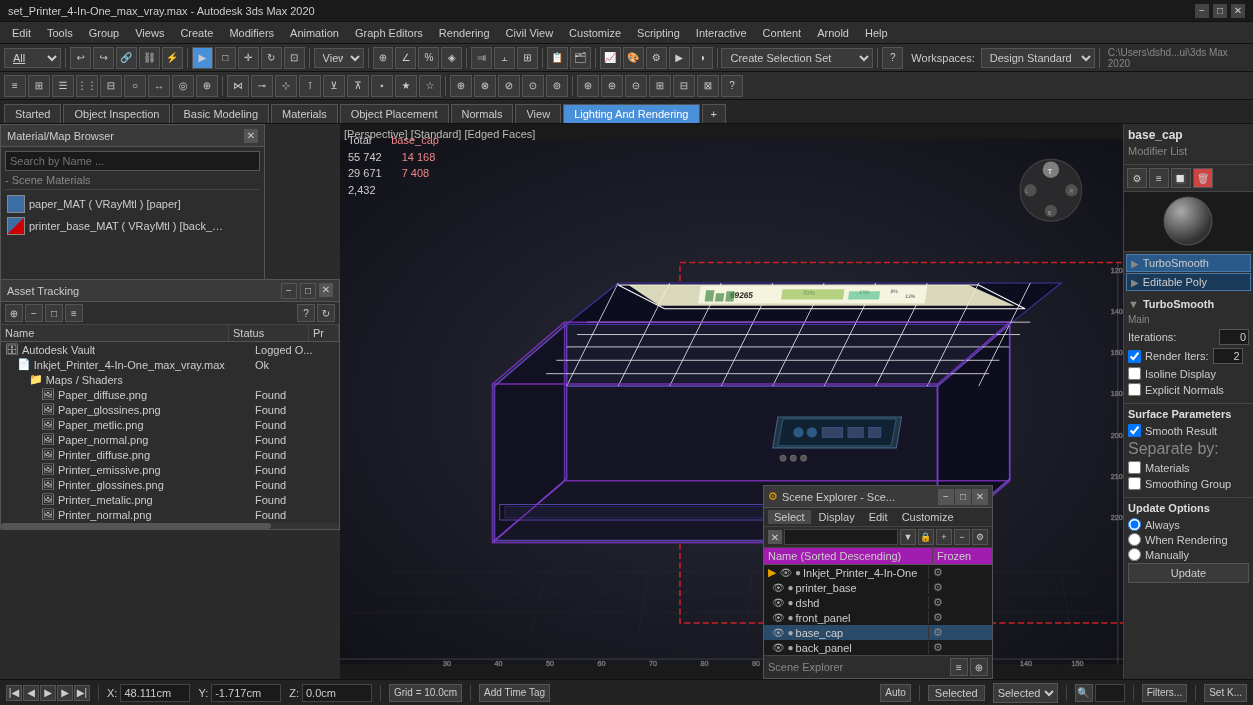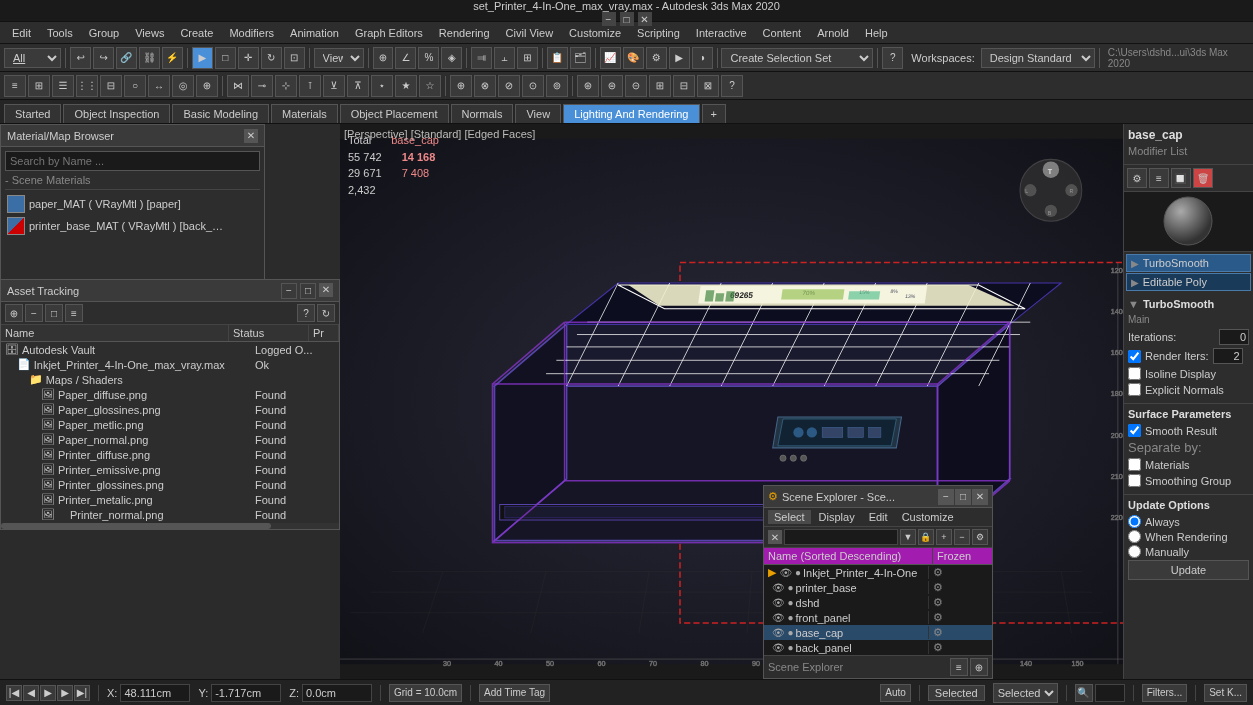--- a/index.html
+++ b/index.html
@@ -1,19 +1,19 @@
 <!DOCTYPE html>
 <html><head>
   <meta charset="utf-8">
   <style>
     * { margin: 0; padding: 0; box-sizing: border-box; }
     body { width: 1253px; height: 705px; overflow: hidden; background: #2b2b2b; font-family: 'Segoe UI', Arial, sans-serif; font-size: 11px; color: #ccc; }
 
     
-    #titlebar { background: #1a1a1a; height: 22px; display: flex; align-items: center; padding: 0 8px; color: #ccc; font-size: 11px; border-bottom: 1px solid #111; flex-direction: column; }
+    #titlebar { background: #1a1a1a; height: 22px; display: flex; align-items: center; padding: 0 8px; color: #ccc; font-size: 11px; border-bottom: 1px solid #111; }
     #titlebar span { flex: 1; }
     .title-btns { display: flex; gap: 4px; }
     .title-btn { width: 14px; height: 14px; background: #444; border: none; color: #ccc; font-size: 10px; cursor: pointer; display: flex; align-items: center; justify-content: center; }
 
     
     #menubar { background: #2d2d2d; height: 22px; display: flex; align-items: center; padding: 0 4px; border-bottom: 1px solid #111; }
     .menu-item { padding: 2px 8px; color: #ccc; font-size: 11px; cursor: pointer; white-space: nowrap; }
 
     
     #toolbar1 { background: #2d2d2d; height: 28px; display: flex; align-items: center; padding: 0 4px; gap: 2px; border-bottom: 1px solid #111; }
@@ -90,21 +90,21 @@
     .param-subtitle { color: #888; font-size: 10px; margin-bottom: 4px; }
     .param-row { display: flex; align-items: center; margin-bottom: 3px; font-size: 11px; }
     .param-label { flex: 1; color: #ccc; }
     .param-value { width: 30px; background: #1a1a1a; border: 1px solid #555; color: #ccc; font-size: 11px; padding: 1px 2px; text-align: right; }
     .param-check { display: flex; align-items: center; gap: 4px; margin-bottom: 3px; font-size: 11px; color: #ccc; }
     .param-check input { margin: 0; }
     .surface-section { padding: 4px; border-bottom: 1px solid #444; }
     .surface-title { color: #ddd; font-size: 11px; font-weight: bold; margin-bottom: 4px; }
     .radio-row { display: flex; align-items: center; gap: 4px; margin-bottom: 2px; font-size: 11px; color: #ccc; }
     .radio-row input { margin: 0; }
-    .sep-by { color: #888; font-size: 13px; margin-bottom: 3px; }
+    .sep-by { color: #888; font-size: 16px; margin-bottom: 3px; }
     .update-section { padding: 4px; }
     .update-title { color: #ddd; font-size: 11px; font-weight: bold; margin-bottom: 4px; }
     .update-btn { width: 100%; background: #3a3a3a; border: 1px solid #555; color: #ccc; font-size: 11px; padding: 3px; cursor: pointer; }
 
     
     #scene-explorer { position: absolute; bottom: 0; right: 130px; width: 230px; background: #2d2d2d; border: 1px solid #555; z-index: 20; }
     .se-header { background: #3a3a3a; height: 22px; display: flex; align-items: center; padding: 0 4px; border-bottom: 1px solid #555; font-size: 11px; }
     .se-header-icon { color: #e8a000; margin-right: 4px; }
     .se-title { flex: 1; color: #ccc; font-size: 11px; }
     .se-btn { width: 16px; height: 16px; background: #555; border: none; color: #ccc; font-size: 10px; cursor: pointer; display: flex; align-items: center; justify-content: center; margin-left: 1px; }
@@ -374,41 +374,41 @@
           <span style="flex:1;">Printer_glossines.png</span>
           <span class="asset-status">Found</span>
         </div>
         <div class="asset-row">
           <span style="margin-left:36px;margin-right:3px;">🖼</span>
           <span style="flex:1;">Printer_metalic.png</span>
           <span class="asset-status">Found</span>
         </div>
         <div class="asset-row">
           <span style="margin-left:36px;margin-right:3px;">🖼</span>
-          <span style="flex:1;margin-left:12px;">Printer_normal.png</span>
+          <span style="flex:1;">Printer_normal.png</span>
           <span class="asset-status">Found</span>
         </div>
       </div>
 
       <div style="height:6px;background:#333;position:relative;margin-top:1px;">
           <div style="width:80%;height:100%;background:#555;border-radius:3px;"></div>
         </div>
     </div>
   </div>
 
   <div id="viewport">
     <div class="vp-mode-label">[Perspective] [Standard] [Edged Faces]</div>
     <div class="stats-block">
       <div class="stats-row">
         <span>Total</span>
         <span style="color:#e88;">base_cap</span>
       </div>
       <div class="stats-row">
         <span>55 742</span>
-        <span style="color:#e88;font-weight:bold;">14 168</span>
+        <span style="color:#e88;">14 168</span>
       </div>
       <div class="stats-row">
         <span>29 671</span>
         <span style="color:#e88;">7 408</span>
       </div>
       <div class="stats-row">
         <span>2,432</span>
       </div>
     </div>
 

